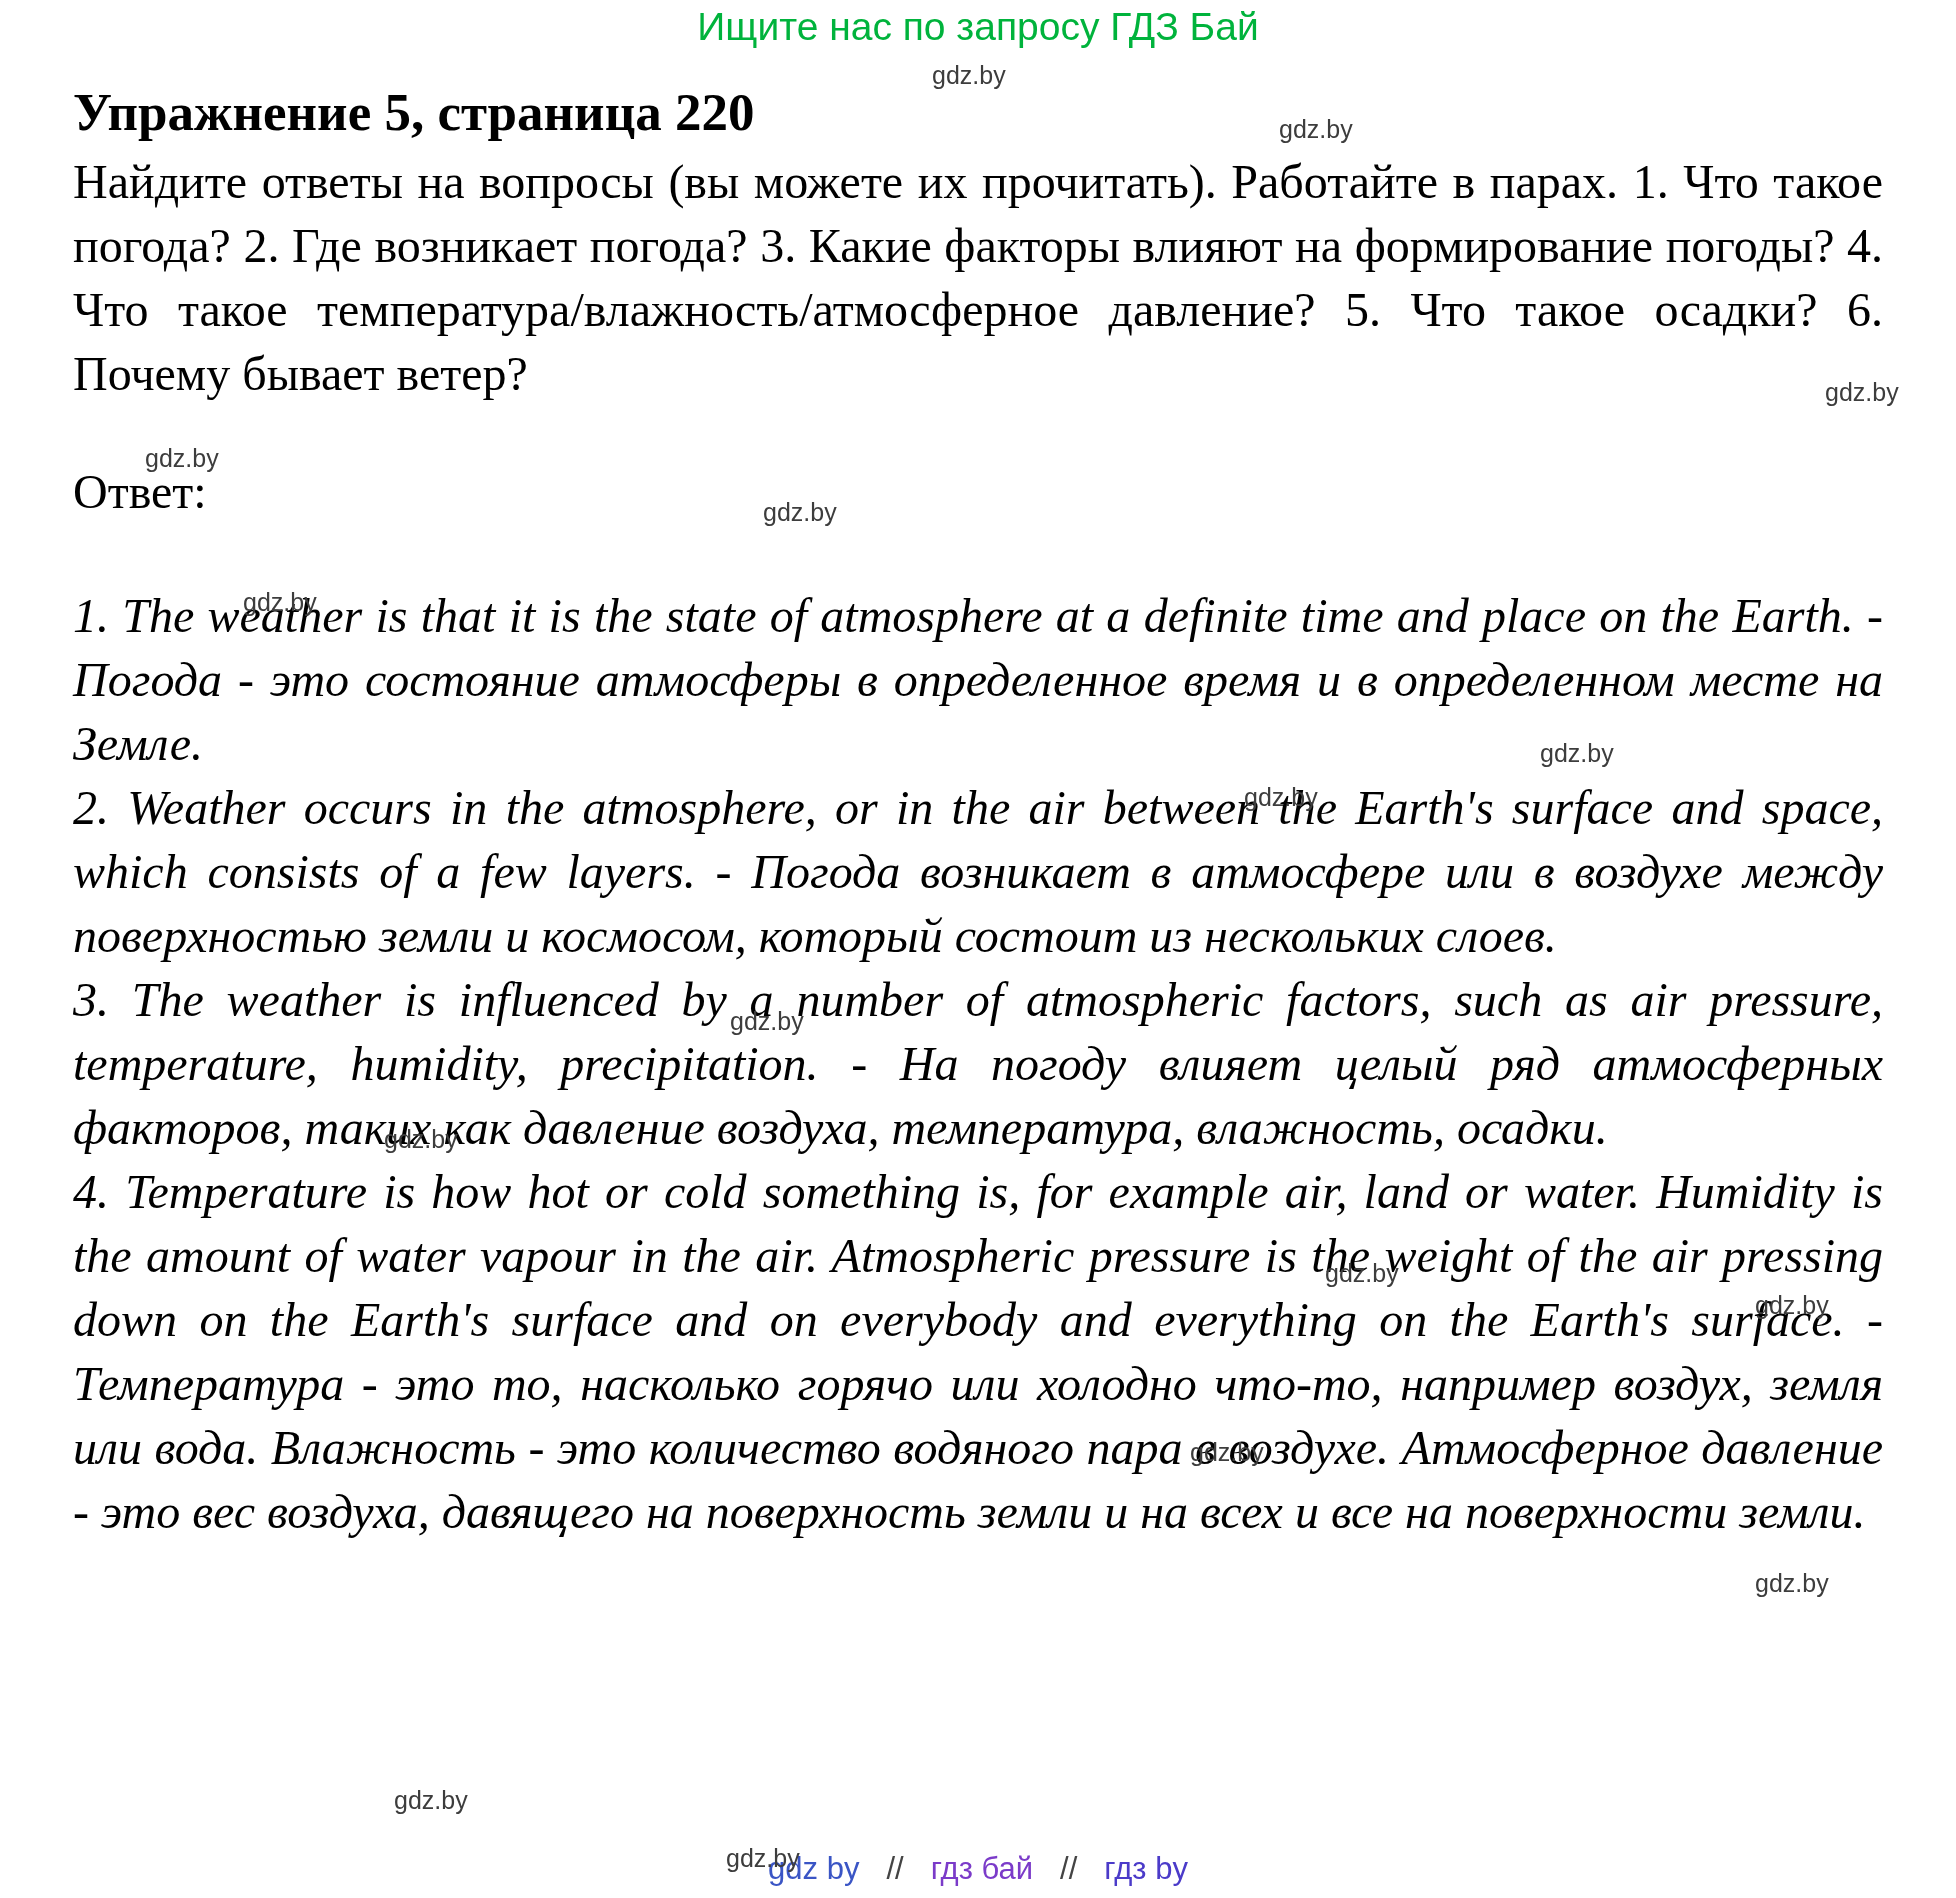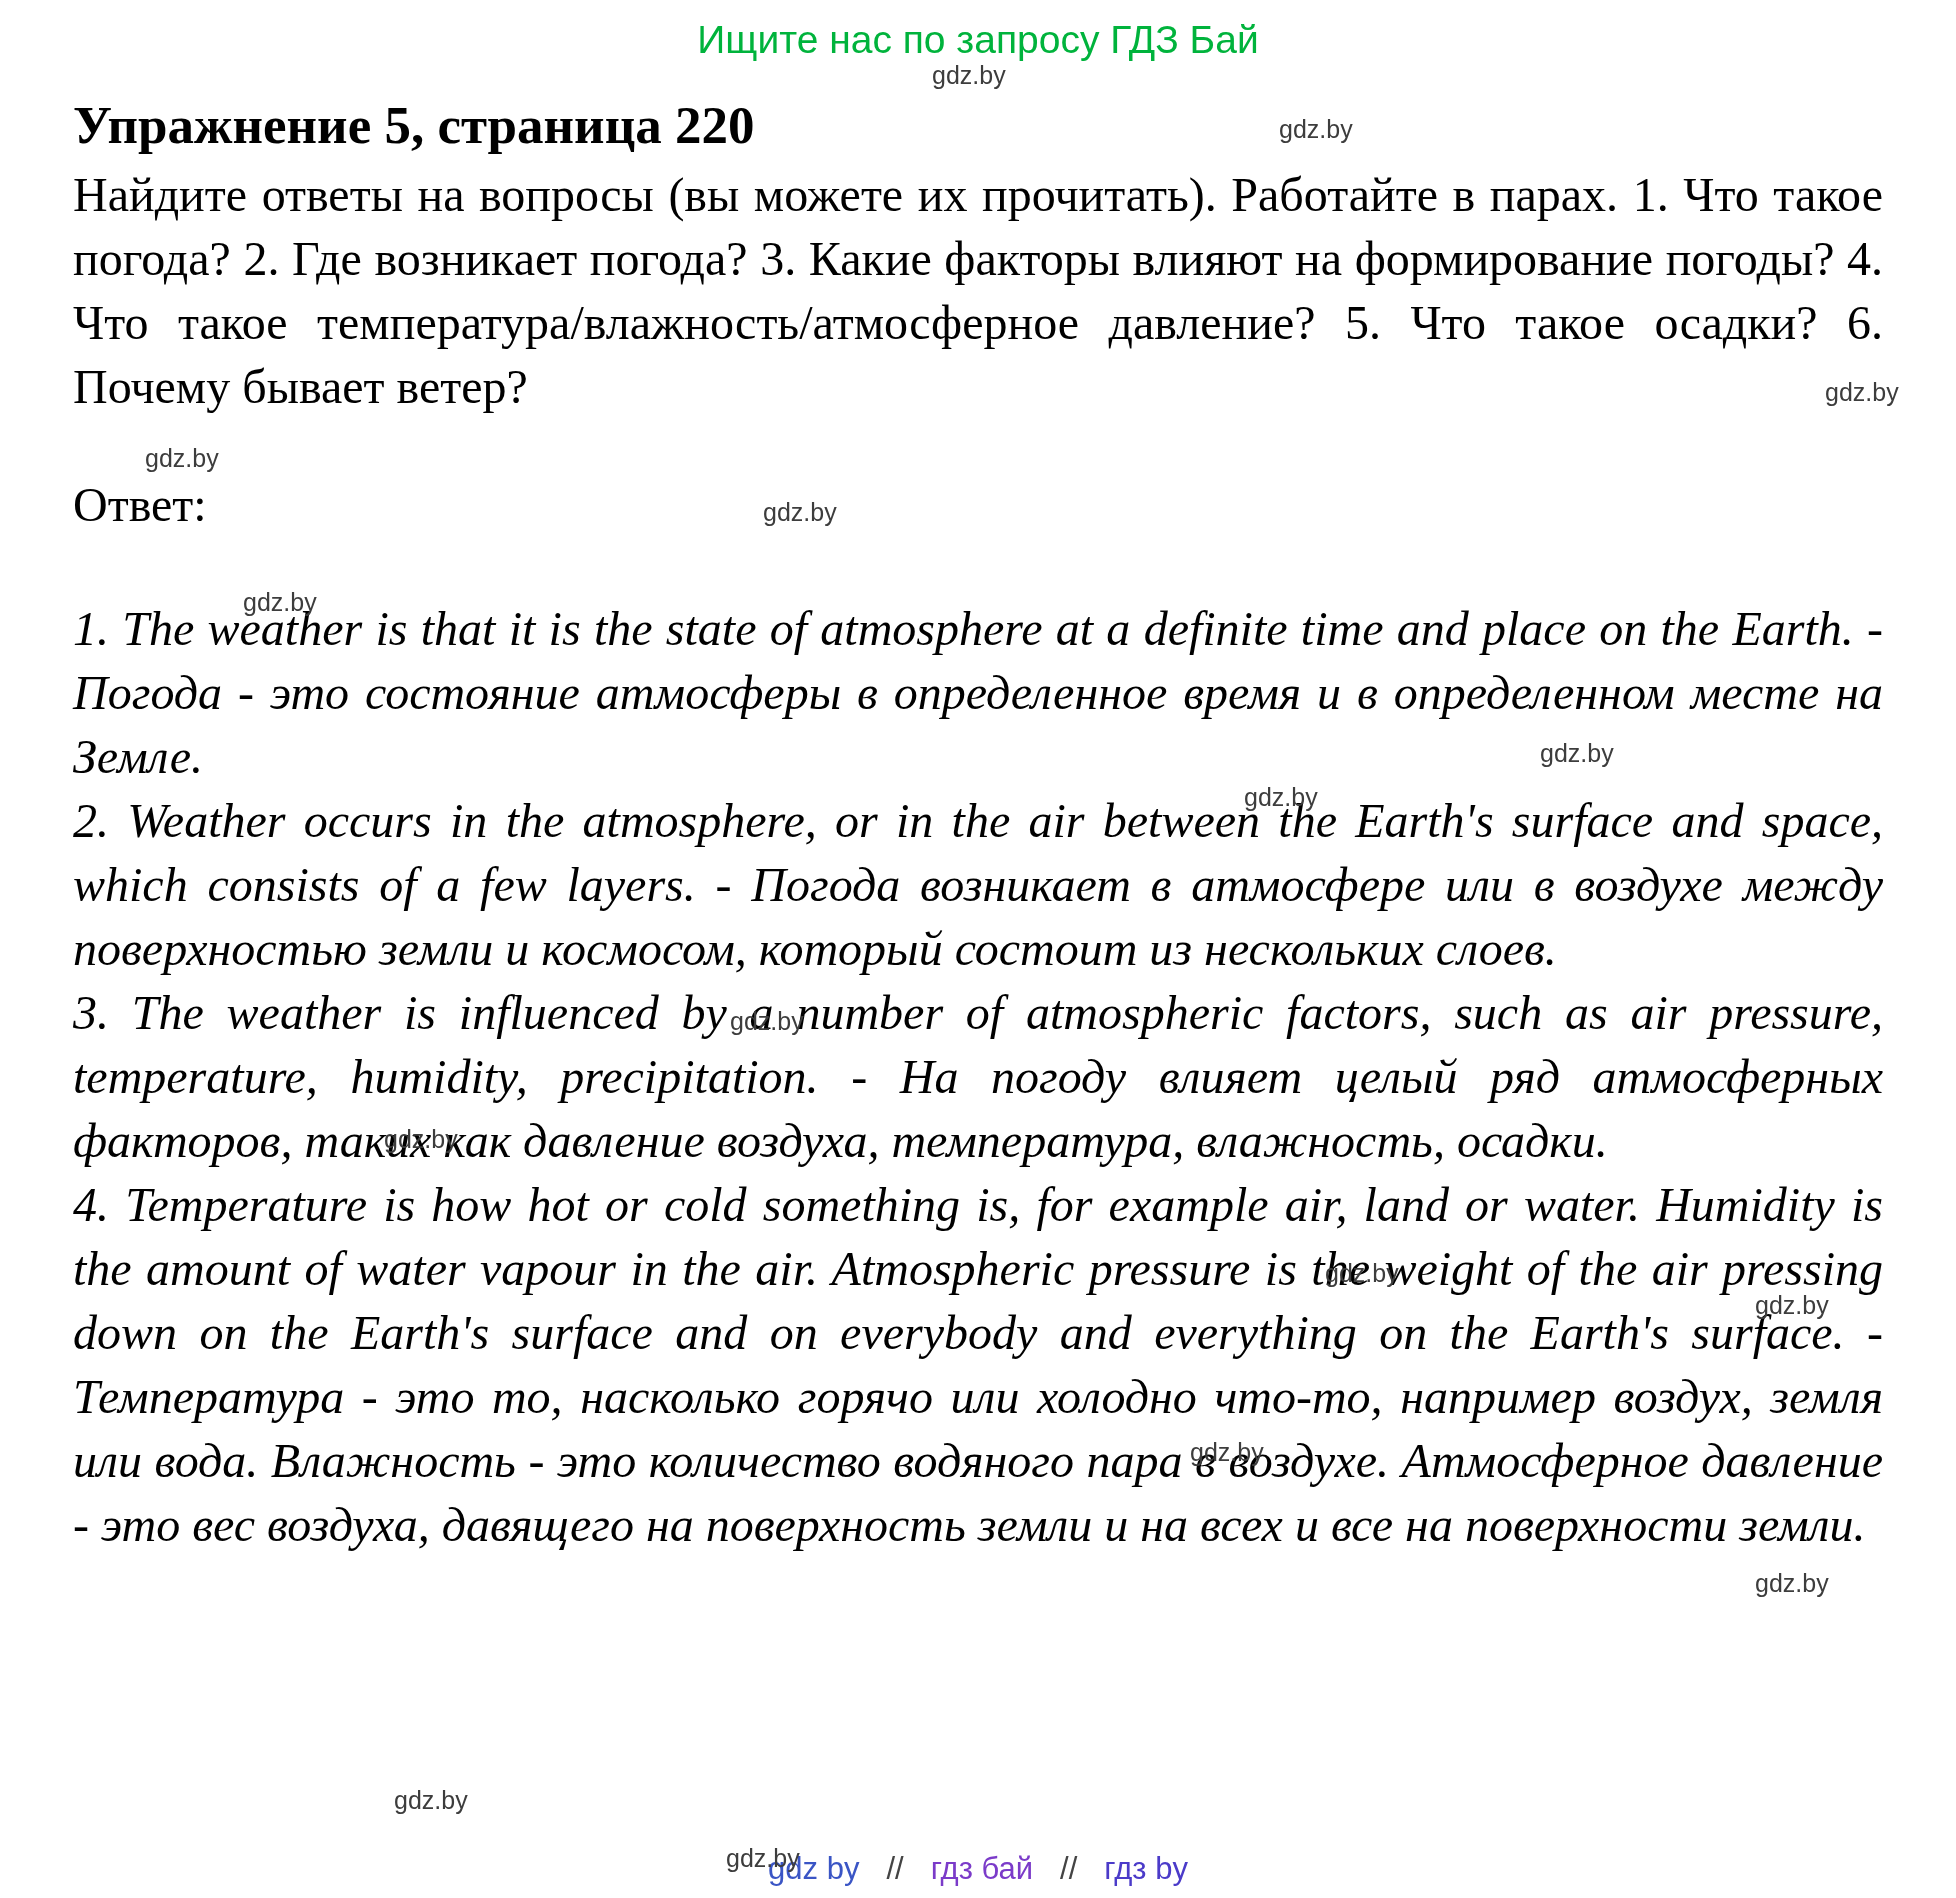--- a/index.html
+++ b/index.html
@@ -8,21 +8,21 @@
     height: 1898px;
     background: #ffffff;
     position: relative;
     overflow: hidden;
     font-family: "Liberation Serif", serif;
     color: var(--text-black, #000);
   }
   .page {
     position: absolute;
     inset: 0;
-    padding: 16px 73px 0 73px;
+    padding: 3px 73px 0 73px;
     box-sizing: border-box;
   }
   .notice {
     font-family: "Liberation Sans", sans-serif;
     font-size: 39px;
     line-height: 48px;
     color: var(--promo-green, #00b33c);
     text-align: center;
     font-weight: 400;
   }

